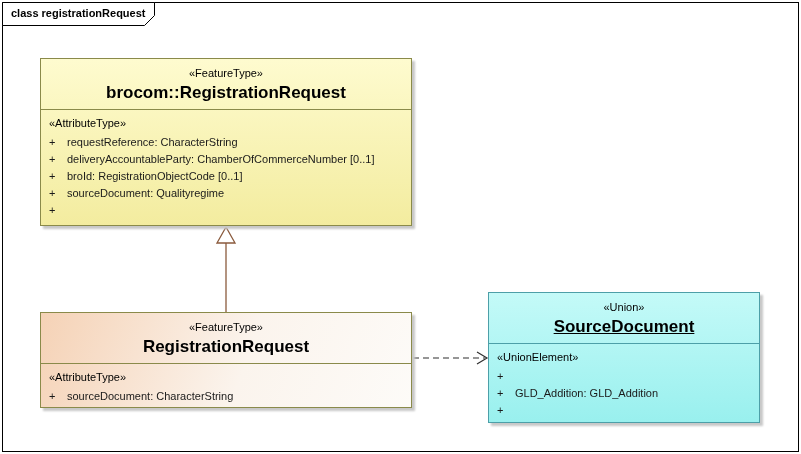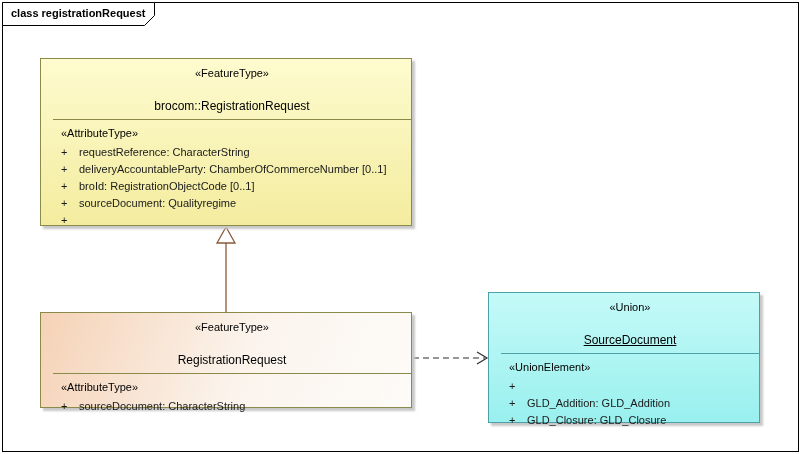--- a/index.html
+++ b/index.html
@@ -26,25 +26,24 @@
     position:absolute; left:9px; top:5px;
     font-size:11px; font-weight:bold; color:#000;
     white-space:nowrap;
   }
   .uml-class {
     position:absolute;
     border:1px solid #8A8A4A;
     font-size:11px;
     color:#1a1a1a;
     box-shadow:3px 3px 2px #c8c8c8;
-    padding-left:12px;
   }
   .uml-head { padding:8px 4px 6px; text-align:center; }
   .stereotype { font-size:11px; color:#000; }
-  .class-name { font-weight:normal; font-size:12px; margin-top:20px; color:#000; }
+  .class-name { font-weight:bold; font-size:17px; margin-top:4px; color:#000; }
   .class-name.underline { text-decoration:underline; }
   .uml-attrs { border-top:1px solid #8A8A4A; padding:7px 6px 6px 8px; }
   .section-label { font-weight:normal; margin-bottom:5px; color:#000; }
   .attr-row { display:flex; line-height:17px; }
   .attr-row .vis { width:18px; flex:0 0 18px; text-align:left; }
   .attr-row .attr-text { white-space:nowrap;text-align:center; }
   .box-parent {
     left:40px; top:58px; width:372px; height:168px;
     background:linear-gradient(180deg, #FEFBCF 0%, #F3EC9F 100%);
   }
@@ -139,18 +138,17 @@
       <div class="section-label">«UnionElement»</div>
       <div class="attr-row">
         <span class="vis">+</span>
       </div>
       <div class="attr-row">
         <span class="vis">+</span>
         <span class="attr-text">GLD_Addition: GLD_Addition</span>
       </div>
       <div class="attr-row">
         <span class="vis">+</span>
-        <span class="attr-text">GLD_Closure: GLD_Closure</span>
       </div>
     </div>
   </div>
 
 </div>
 
 </body></html>

